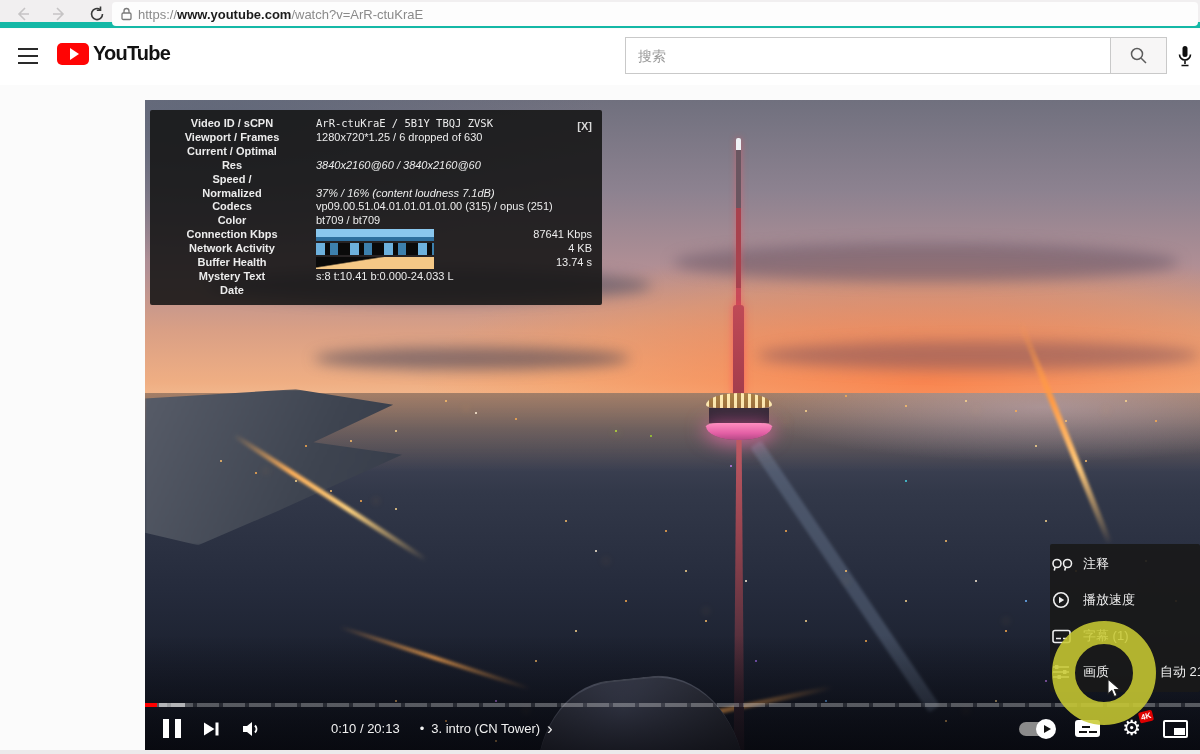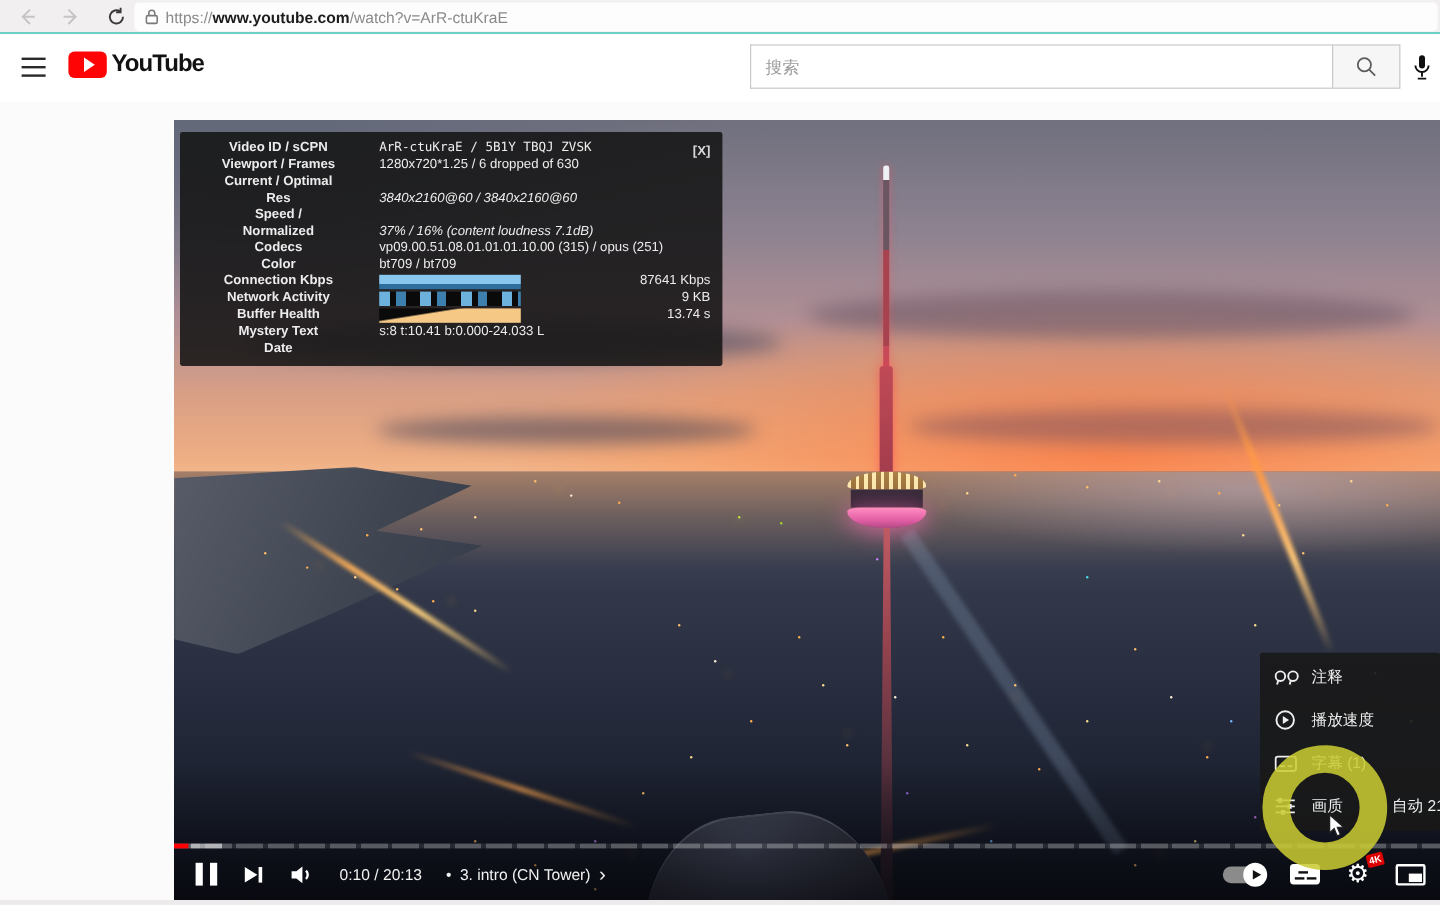--- a/index.html
+++ b/index.html
@@ -1,21 +1,21 @@
 <!DOCTYPE html>
 <html><head>
 <meta charset="utf-8">
 <style>
   * { margin:0; padding:0; box-sizing:border-box; }
   html,body { width:1200px; height:754px; overflow:hidden; background:#fbfbfb;
               font-family:"Liberation Sans", sans-serif; }
 
   
   .browser-bar { position:absolute; left:0; top:0; width:1200px; height:28px;
-                 background:#f1eff0; border-bottom:1px solid #14b8a6; z-index:50; }
+                 background:#f1eff0; border-bottom:6px solid #14b8a6; z-index:50; }
   .nav-ic { position:absolute; top:5px; width:18px; height:18px; }
   .url-field { position:absolute; left:112px; top:2px; width:1086px; height:24px;
                background:#fdfdfd; border-radius:4px; display:flex; align-items:center;
                padding-left:26px; font-size:13px; }
   .lock { position:absolute; left:8px; top:5px; }
   .u-dim { color:#8a8a8a; } .u-dom { color:#1c1c1c; font-weight:bold; }
 
   
   .yt-header { position:absolute; left:0; top:29px; width:1200px; height:56px;
                background:#fff; z-index:40; }
@@ -140,41 +140,41 @@
   .spark.conn { background:linear-gradient(180deg,#8ac7ee 0 8px,#2e6f9e 8px 12px); }
   .spark.net  { background:repeating-linear-gradient(90deg,#6db1dd 0 9px,#0a0a0a 9px 14px,#3d80ad 14px 22px,#0a0a0a 22px 34px); }
   .spark.buf  { background:linear-gradient(171deg,#0a0a0a 0 32%, #f5c886 37% 100%); }
   .stats-close { position:absolute; right:10px; top:10px; color:#d8d8d8; font-size:11px;
                  font-weight:bold; cursor:pointer; }
 
   
   .menu { position:absolute; left:905px; top:444px; width:150px; padding:2px 0;
           background:rgba(25,25,25,.92); border-radius:2px; z-index:22; }
   .menu-item { position:relative; height:36px; display:flex; align-items:center;
-               padding-left:12px; color:#eee; font-size:13px; cursor:pointer; }
+               padding-left:2px; color:#eee; font-size:13px; cursor:pointer; }
   .menu-ic { width:22px; margin-right:9px; display:flex; align-items:center; }
   .menu-value { position:absolute; left:110px; white-space:nowrap; color:#eee; }
 
   .ring { position:absolute; left:907px; top:521px; width:104px; height:104px;
           border:23px solid rgba(201,202,51,.87); border-radius:50%;
           filter:blur(.6px); z-index:30; }
   .cursor { position:absolute; left:962px; top:578px; z-index:31; }
 
   
   .progress { position:absolute; left:0; bottom:43px; width:100%; height:4px; z-index:24;
     background:repeating-linear-gradient(90deg, rgba(255,255,255,.30) 0 22px, rgba(255,255,255,.10) 22px 26px); }
   .progress .played { position:absolute; left:0; top:0; bottom:0; width:12px; background:#f00; }
   .progress .buffered { position:absolute; left:14px; top:0; bottom:0; width:26px; background:rgba(255,255,255,.55); }
 
   .ctrl { position:absolute; left:0; bottom:0; width:100%; height:43px; z-index:25;
           display:flex; align-items:center; color:#fff; }
   .ctrl .left { display:flex; align-items:center; gap:20px; margin-left:18px; }
   .pause { display:flex; gap:6px; cursor:pointer; }
   .pause span { width:6px; height:19px; background:#fff; }
-  .timetxt { font-size:13px; color:#f1f1f1; }
+  .timetxt { font-size:13px; color:#f1f1f1;margin-left:48px; }
   .chapter { font-size:13px; color:#f1f1f1; display:flex; align-items:center; gap:7px; }
   .chev { font-size:17px; line-height:0; }
   .ctrl .right { position:absolute; right:12px; display:flex; align-items:center; gap:22px; }
   .autoplay { width:34px; height:14px; background:#8b8b8b; border-radius:7px; position:relative; cursor:pointer; }
   .autoplay .knob { position:absolute; right:-3px; top:-3px; width:20px; height:20px; background:#fff;
                     border-radius:50%; display:flex; align-items:center; justify-content:center; }
   .autoplay .knob i { display:block; width:0; height:0; border-left:7px solid #111;
                       border-top:4.5px solid transparent; border-bottom:4.5px solid transparent; margin-left:2px; }
   .ccbtn { width:25px; height:17px; background:#fff; border-radius:3px; position:relative; cursor:pointer; }
   .ccbtn:before { content:""; position:absolute; left:4px; bottom:4px; width:8px; height:2.5px; background:#111;
@@ -283,35 +283,35 @@
 Res</div>
       <div class="svalue vbottom">3840x2160@60 / 3840x2160@60</div>
       </div>
     <div class="srow">
         <div class="slabel">Speed /
 Normalized</div>
       <div class="svalue vbottom">37% / 16% (content loudness 7.1dB)</div>
       </div>
     <div class="srow">
         <div class="slabel">Codecs</div>
-      <div class="svalue">vp09.00.51.08.01.01.01.10.00 (315) / opus (251)</div>
+      <div class="svalue">vp09.00.51.04.01.01.01.01.00 (315) / opus (251)</div>
       </div>
     <div class="srow">
         <div class="slabel">Color</div>
       <div class="svalue">bt709 / bt709</div>
       </div>
     <div class="srow">
         <div class="slabel">Connection Kbps</div>
       <div class="svalue graphrow"><span class="spark conn"></span>
         <span>87641 Kbps</span></div>
       </div>
     <div class="srow">
         <div class="slabel">Network Activity</div>
       <div class="svalue graphrow"><span class="spark net"></span>
-        <span>9 KB</span></div>
+        <span>4 KB</span></div>
       </div>
     <div class="srow">
         <div class="slabel">Buffer Health</div>
       <div class="svalue graphrow"><span class="spark buf"></span>
         <span>13.74 s</span></div>
       </div>
     <div class="srow">
         <div class="slabel">Mystery Text</div>
       <div class="svalue">s:8 t:10.41 b:0.000-24.033 L</div>
       </div>

